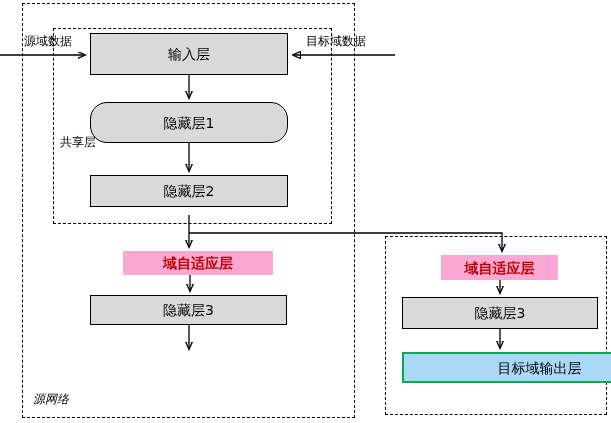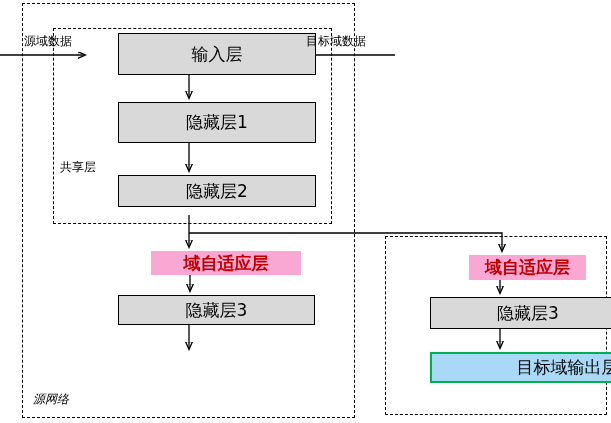--- a/index.html
+++ b/index.html
@@ -6,41 +6,41 @@
   body { font-family:"DejaVu Sans","Liberation Sans",sans-serif; color:#000; }
   .canvas { position:relative; width:611px; height:423px; background:#ffffff; overflow:hidden; }
 
   
   .dashed-box { position:absolute; border:1.5px dashed #000; box-sizing:border-box; background:transparent; }
   .outer-box  { left:22px;  top:3px;   width:333px; height:415px; }
   .inner-box  { left:53px;  top:28px;  width:279px; height:196px; }
   .target-box { left:385px; top:236px; width:222px; height:179px; }
 
   
-  .node { position:absolute; box-sizing:border-box; display:flex; align-items:center; justify-content:center; font-size:17px; line-height:1; white-space:nowrap;margin-left:28px; }
+  .node { position:absolute; box-sizing:border-box; display:flex; align-items:center; justify-content:center; font-size:14px; line-height:1; white-space:nowrap; }
   .gray  { background:#d9d9d9; border:1.5px solid #000; }
   .green { background:#f9a8d4; border:none; color:#c00000; font-weight:bold; }
   .pink  { background:#f8abab; border:1.5px solid #000; }
   .blue  { background:#a9d9f7; border:2px solid #00b050; }
 
   .n-input    { left:90px;  top:33px;  width:198px; height:42px; }
-  .n-hidden1  { left:90px;  top:102px; width:198px; height:41px; }
+  .n-hidden1  { left:90px;  top:102px; width:198px; height:41px;border-radius:17px; }
   .n-hidden2  { left:90px;  top:175px; width:198px; height:32px; }
   .n-adapt-l  { left:123px; top:251px; width:150px; height:24px; }
   .n-hidden3l { left:90px;  top:295px; width:197px; height:30px; }
   .n-out-src  { left:90px;  top:353px; width:198px; height:31px; }
   .n-adapt-r  { left:441px; top:255px; width:117px; height:25px; }
   .n-hidden3r { left:402px; top:297px; width:196px; height:32px; }
   .n-out-tgt  { left:402px; top:352px; width:234px; height:31px;padding-left:41px; }
 
   
   .flabel { position:absolute; font-size:12px; line-height:14px; white-space:nowrap; }
   .l-srcdata { left:24px;  top:34px; }
   .l-tgtdata { left:306px; top:34px; }
-  .l-shared  { left:60px;  top:160px; }
+  .l-shared  { left:60px;  top:135px; }
   .l-srcnet  { left:33px;  top:392px;font-style:italic; }
 
   svg.wires { position:absolute; left:0; top:0; width:611px; height:423px; pointer-events:none; }
   svg.wires path, svg.wires line { stroke:#000; stroke-width:1.3; fill:none; }
 </style>
 </head>
 <body>
 
 <div class="canvas">
 

